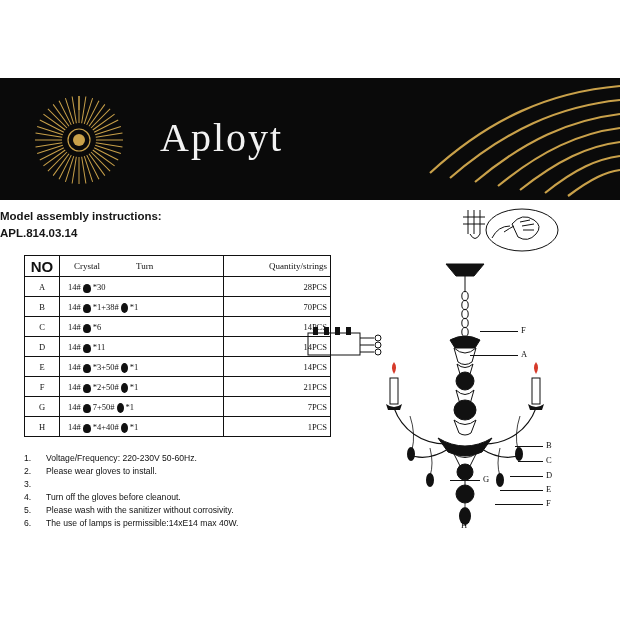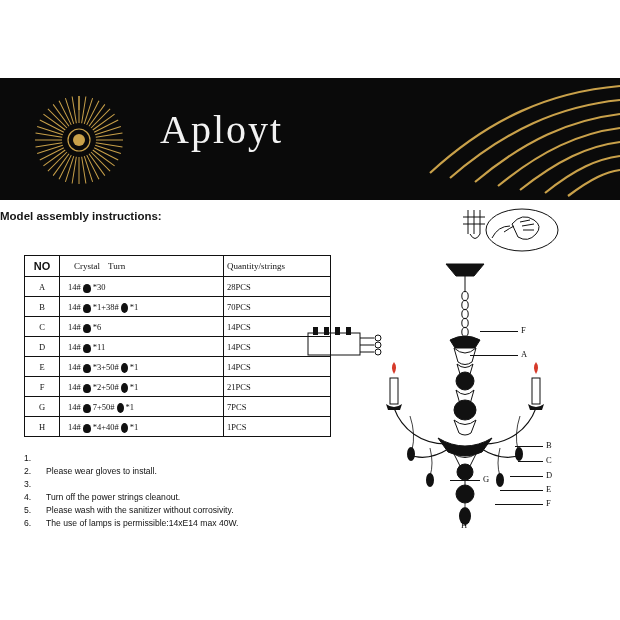--- a/index.html
+++ b/index.html
@@ -27,21 +27,21 @@
     left: 0;
     top: 78px;
     width: 620px;
     height: 122px;
     background: #0a0a0a;
     overflow: hidden;
   }
   .brand-name {
     position: absolute;
     left: 160px;
-    top: 28px;
+    top: 36px;
     font-family: "Liberation Serif", serif;
     font-size: 40px;
     letter-spacing: 2px;
     color: #f2f2f2;
     font-weight: 400;
   }
   .sunburst {
     position: absolute;
     left: 33px;
     top: 16px;
@@ -83,30 +83,30 @@
   .tbl td, .tbl th {
     border: 1px solid #111111;
     font-size: 8.5px;
     color: #111111;
     height: 19px;
     padding: 0 3px;
     font-weight: normal;
   }
   .tbl .c-no { width: 28px; text-align: center; }
   .tbl .c-model { width: 152px; text-align: left; padding-left: 8px; }
-  .tbl .c-qty { width: 100px; text-align: left; }
+  .tbl .c-qty { width: 100px; text-align: right; }
   .tbl thead td {
     font-size: 9px;
     height: 20px;
     font-family: "Liberation Serif", serif;
   }
-  .tbl thead .c-no { font-weight: bold; font-family: "Liberation Sans", sans-serif; font-size: 11px;}
+  .tbl thead .c-no { font-weight: bold; font-family: "Liberation Sans", sans-serif; font-size: 15px;}
   .hdr-model {
     display: flex;
-    gap: 8px;
+    gap: 36px;
     padding-left: 6px;
     font-family: "Liberation Serif", serif;
   }
   .row-letter { font-weight: normal; font-size: 9px; font-family: "Liberation Serif", serif;}
   .mdl {
     display: inline-flex;
     align-items: flex-end;
     gap: 2px;
     font-family: "Liberation Serif", serif;
     font-size: 8.5px;
@@ -235,20 +235,21 @@
         <path d="M250,78 C228,81 206,90 175,115" stroke-width="2.2"></path>
         <path d="M250,92 C236,94 222,100 198,118" stroke-width="2.2"></path>
       </g>
     </svg>
 
     <div class="brand-name">Aployt</div>
   </div>
 
   <div class="title-block">
     <div class="title-line">Model assembly instructions:</div>
+    <div class="title-line">APL.814.03.14</div>
   </div>
 
   <table class="tbl">
     <thead>
       <tr>
         <td class="c-no">NO</td>
         <td class="c-model">
           <div class="hdr-model">
             <span>Crystal</span>
             <span>Turn</span>
@@ -313,31 +314,32 @@
           <span class="mdl">14#<span class="gem"></span>*4+40#<span class="gem oval"></span>*1</span>
         </td>
         <td class="c-qty qty">1PCS</td>
       </tr>
     </tbody>
   </table>
 
   <div class="notes">
     <div class="note">
       <span class="num">1.</span>
+      <span>Voltage/Frequency: 220-230V 50-60Hz.</span>
     </div>
     <div class="note">
       <span class="num">2.</span>
       <span>Please wear gloves to install.</span>
     </div>
     <div class="note">
       <span class="num">3.</span>
     </div>
     <div class="note">
       <span class="num">4.</span>
-      <span>Turn off the power strings cleanout.</span>
+      <span>Turn off the gloves before cleanout.</span>
     </div>
     <div class="note">
       <span class="num">5.</span>
       <span>Please wash with the sanitizer without corrosivity.</span>
     </div>
     <div class="note">
       <span class="num">6.</span>
       <span>The use of lamps is permissible:14xE14 max 40W.</span>
     </div>
   </div>

